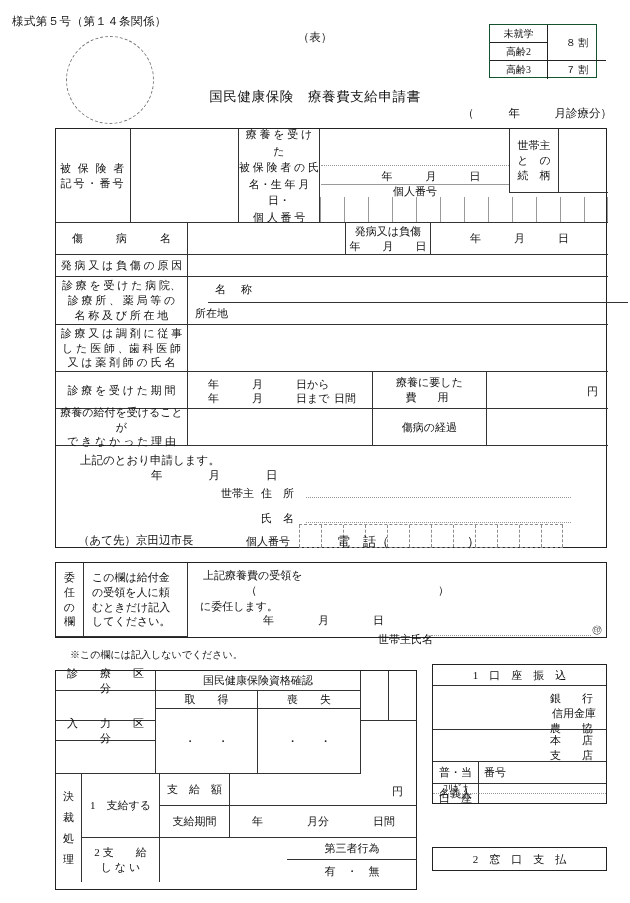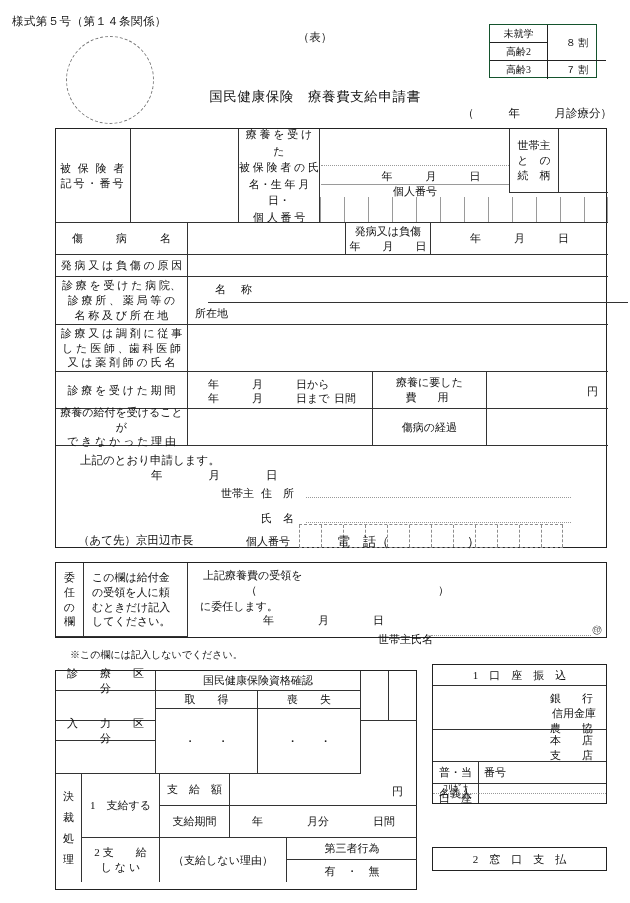--- a/index.html
+++ b/index.html
@@ -334,21 +334,20 @@
     <div class="cell noR" style="left:174px; top:103px; width:187px; height:32px;">
       <div class="abs lbl" style="right:14px; top:10px;">円</div>
     </div>
     <div class="cell ctr lbl" style="left:104px; top:135px; width:70px; height:32px;">支給期間</div>
     <div class="cell noR ctr lbl" style="left:174px; top:135px; width:187px; height:32px;">年　　　　月分　　　　日間</div>
 
     <div class="cell vcol lbl" style="left:26px; top:167px; width:78px; height:44px; border-bottom:none;align-items:center;">
       <div><span style="margin-right:3px;">2</span>支　　給</div>
         <div>し な い</div>
     </div>
-    <div class="cell ctr lbl" style="left:104px; top:167px; width:127px; height:44px; border-bottom:none;">（支給しない理由）</div>
     <div class="cell ctr lbl" style="left:231px; top:167px; width:130px; height:22px; border-right:none;">第三者行為</div>
     <div class="cell ctr lbl" style="left:231px; top:189px; width:130px; height:22px; border-right:none; border-bottom:none;">有　・　無</div>
   </div>
 
   <div class="abs frame" style="left:432px; top:664px; width:175px; height:140px;font-family:Liberation Serif, serif;">
     <div class="cell noR ctr lbl" style="left:0; top:0; width:173px; height:21px;">1　口　座　振　込</div>
 
     <div class="cell noR" style="left:0; top:21px; width:173px; height:44px;">
       <div class="abs vcol lbl" style="right:8px; top:5px; line-height:1.35;">
         <div class="sp5">銀　行</div>

